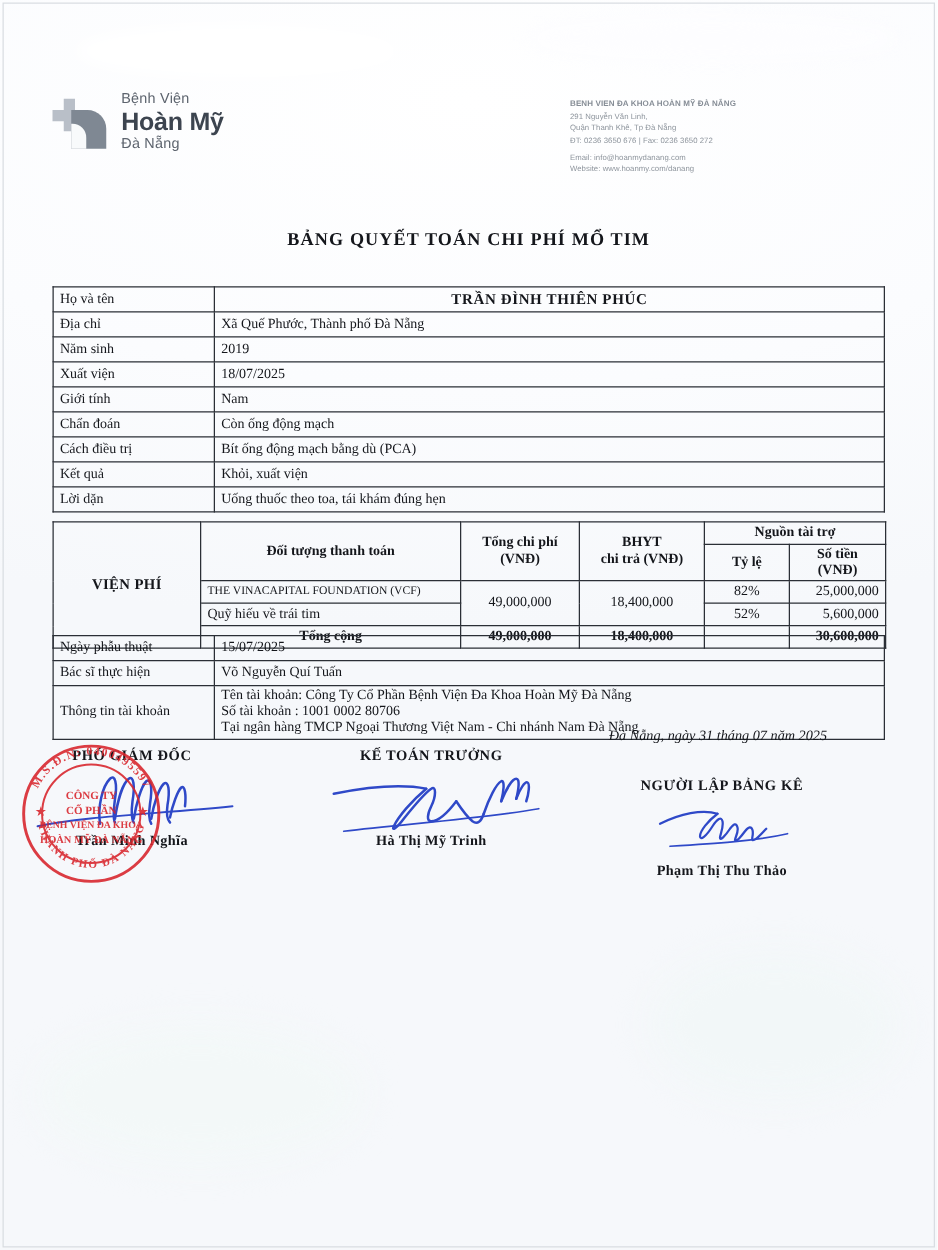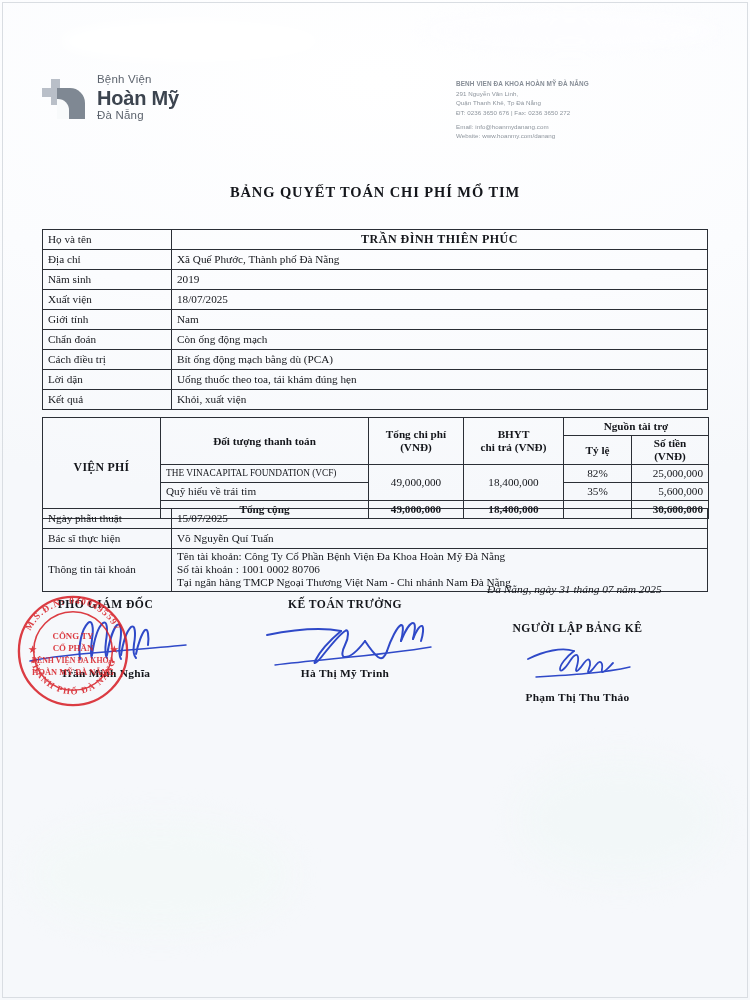--- a/index.html
+++ b/index.html
@@ -298,26 +298,26 @@
       </tr>
       <tr>
         <td class="lbl">Chẩn đoán</td>
         <td>Còn ống động mạch</td>
       </tr>
       <tr>
         <td class="lbl">Cách điều trị</td>
         <td>Bít ống động mạch bằng dù (PCA)</td>
       </tr>
       <tr>
+        <td class="lbl">Kết quả</td>
+        <td>Khỏi, xuất viện</td>
+      </tr>
+      <tr>
         <td class="lbl">Lời dặn</td>
         <td>Uống thuốc theo toa, tái khám đúng hẹn</td>
-      </tr>
-      <tr>
-        <td class="lbl">Kết quả</td>
-        <td>Khỏi, xuất viện</td>
       </tr>
     </tbody>
   </table>
 
   <table id="table-fee" class="doc-table">
     <colgroup>
       <col style="width:118px">
       <col style="width:208px">
       <col style="width:95px">
       <col style="width:100px">
@@ -347,21 +347,21 @@
       </tr>
       <tr>
         <td style="font-size:9.3px;">THE VINACAPITAL FOUNDATION (VCF)</td>
         <td class="ctr" rowspan="2">49,000,000</td>
         <td class="ctr" rowspan="2">18,400,000</td>
         <td class="ctr">82%</td>
         <td style="text-align:right;">25,000,000</td>
       </tr>
       <tr>
         <td>Quỹ hiếu về trái tim</td>
-        <td class="ctr">35%</td>
+        <td class="ctr">52%</td>
         <td style="text-align:right;">5,600,000</td>
       </tr>
       <tr>
         <td class="ctr bold">Tổng cộng</td>
         <td class="ctr bold">49,000,000</td>
         <td class="ctr bold">18,400,000</td>
         <td class="ctr bold"></td>
         <td class="bold" style="text-align:right;">30,600,000</td>
       </tr>
     </tbody>

